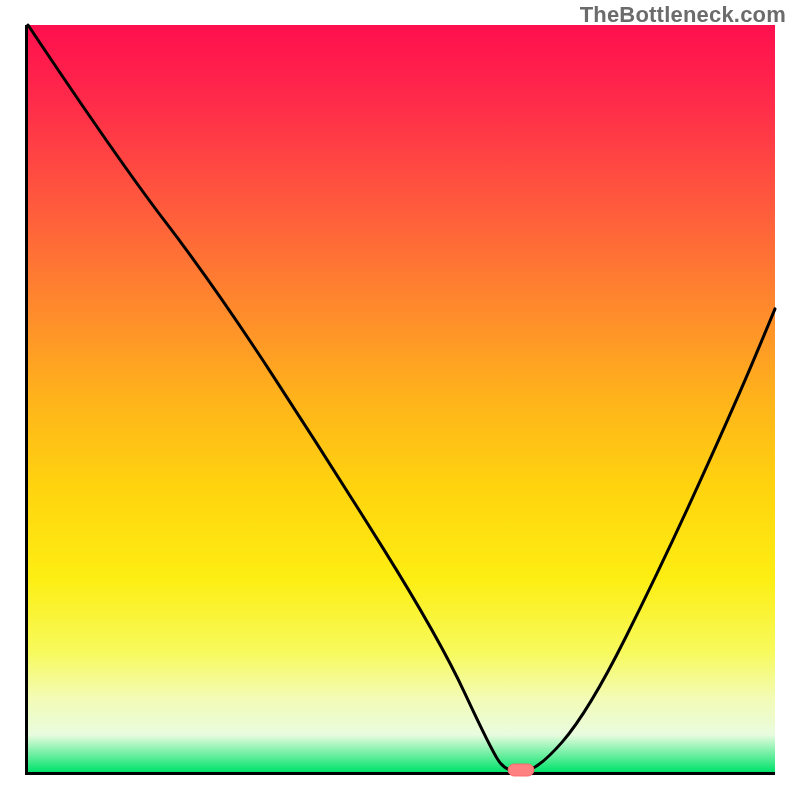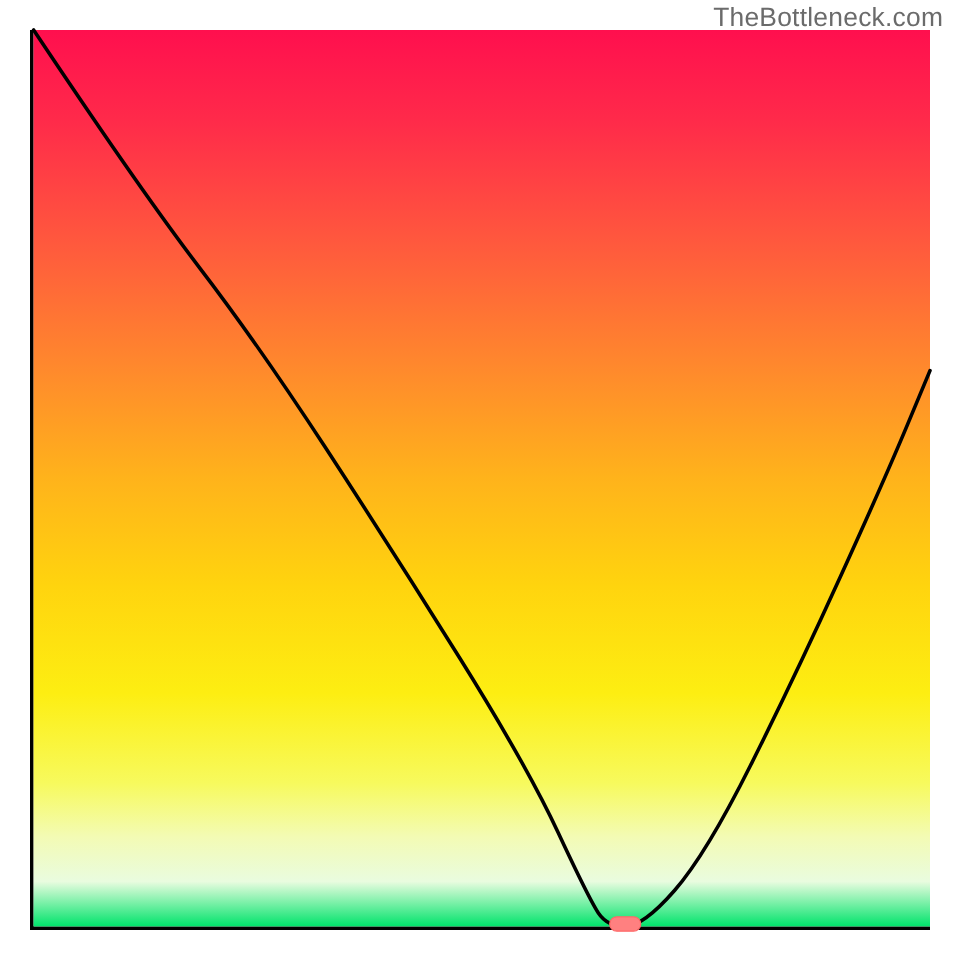--- a/index.html
+++ b/index.html
@@ -8,20 +8,21 @@
     width: 800px;
     height: 800px;
     background: #ffffff;
     font-family: Arial, Helvetica, sans-serif;
     overflow: hidden;
   }
   .chart-wrap {
     position: relative;
     width: 800px;
     height: 560px;
+    font-weight: bold;
   }
   .plot-area {
     position: absolute;
     left: 25px;
     top: 25px;
     width: 750px;
     height: 750px;
     border-left: 3px solid #000;
     border-bottom: 3px solid #000;
     box-sizing: border-box;

